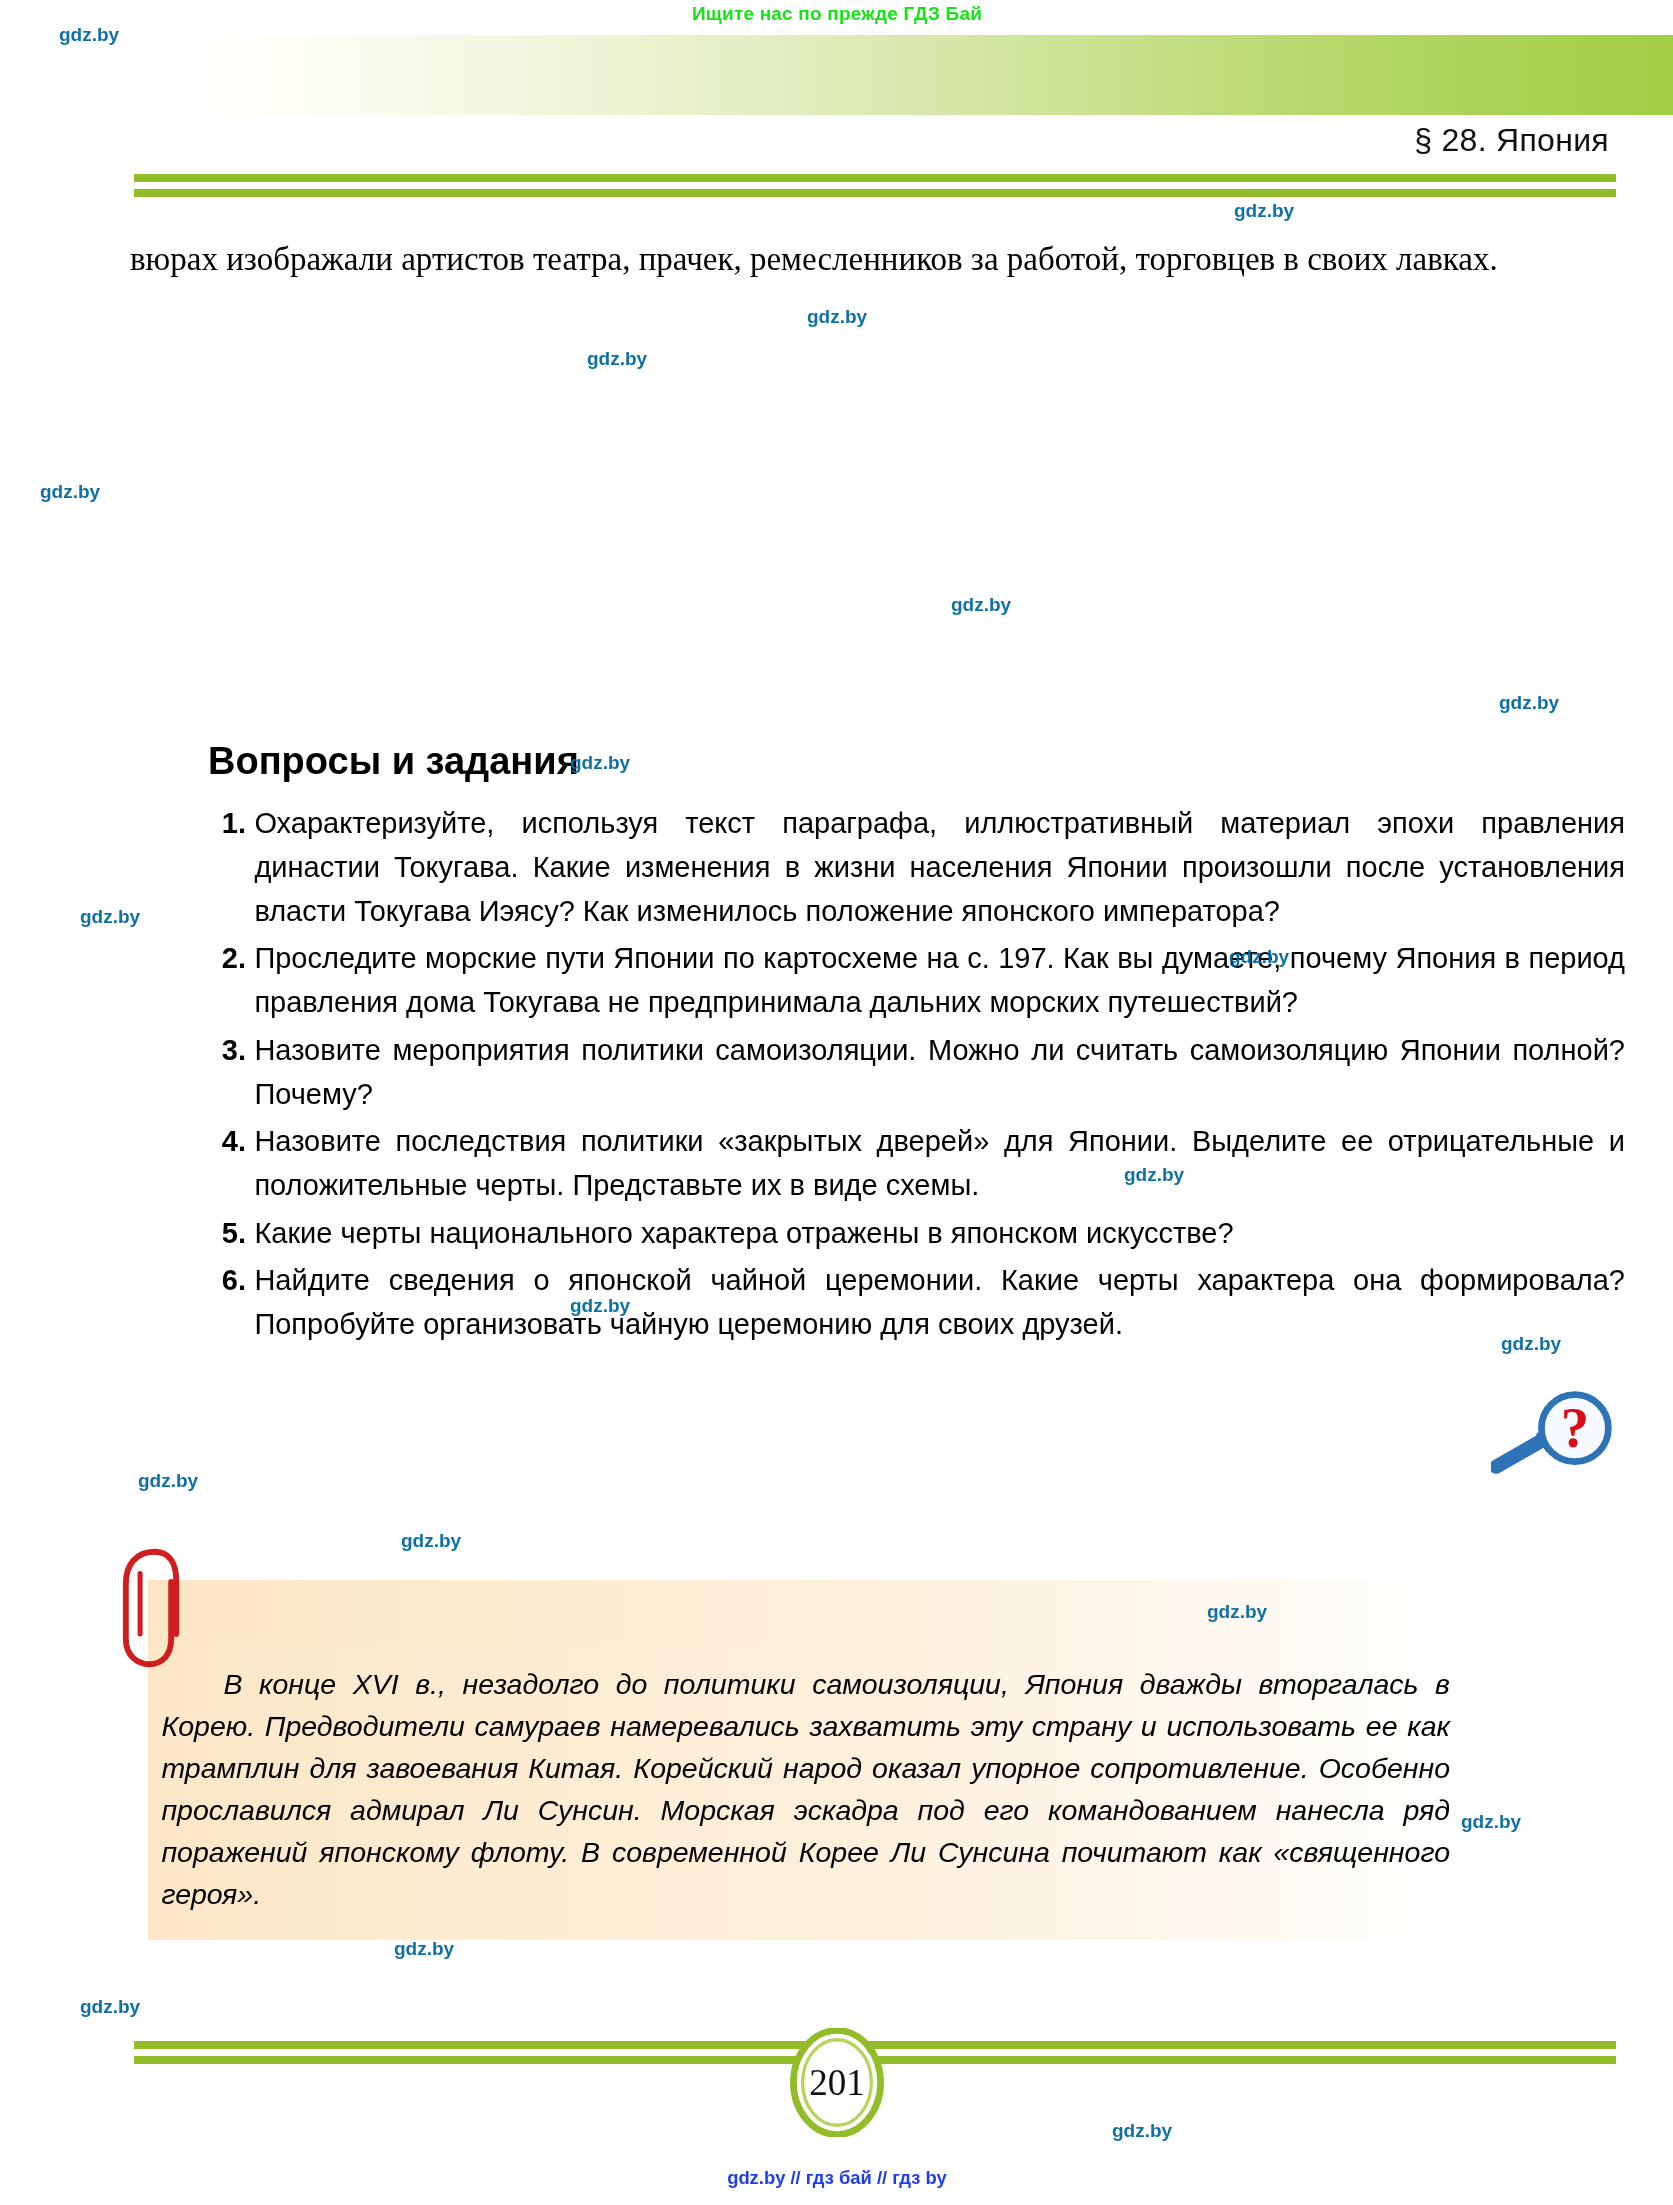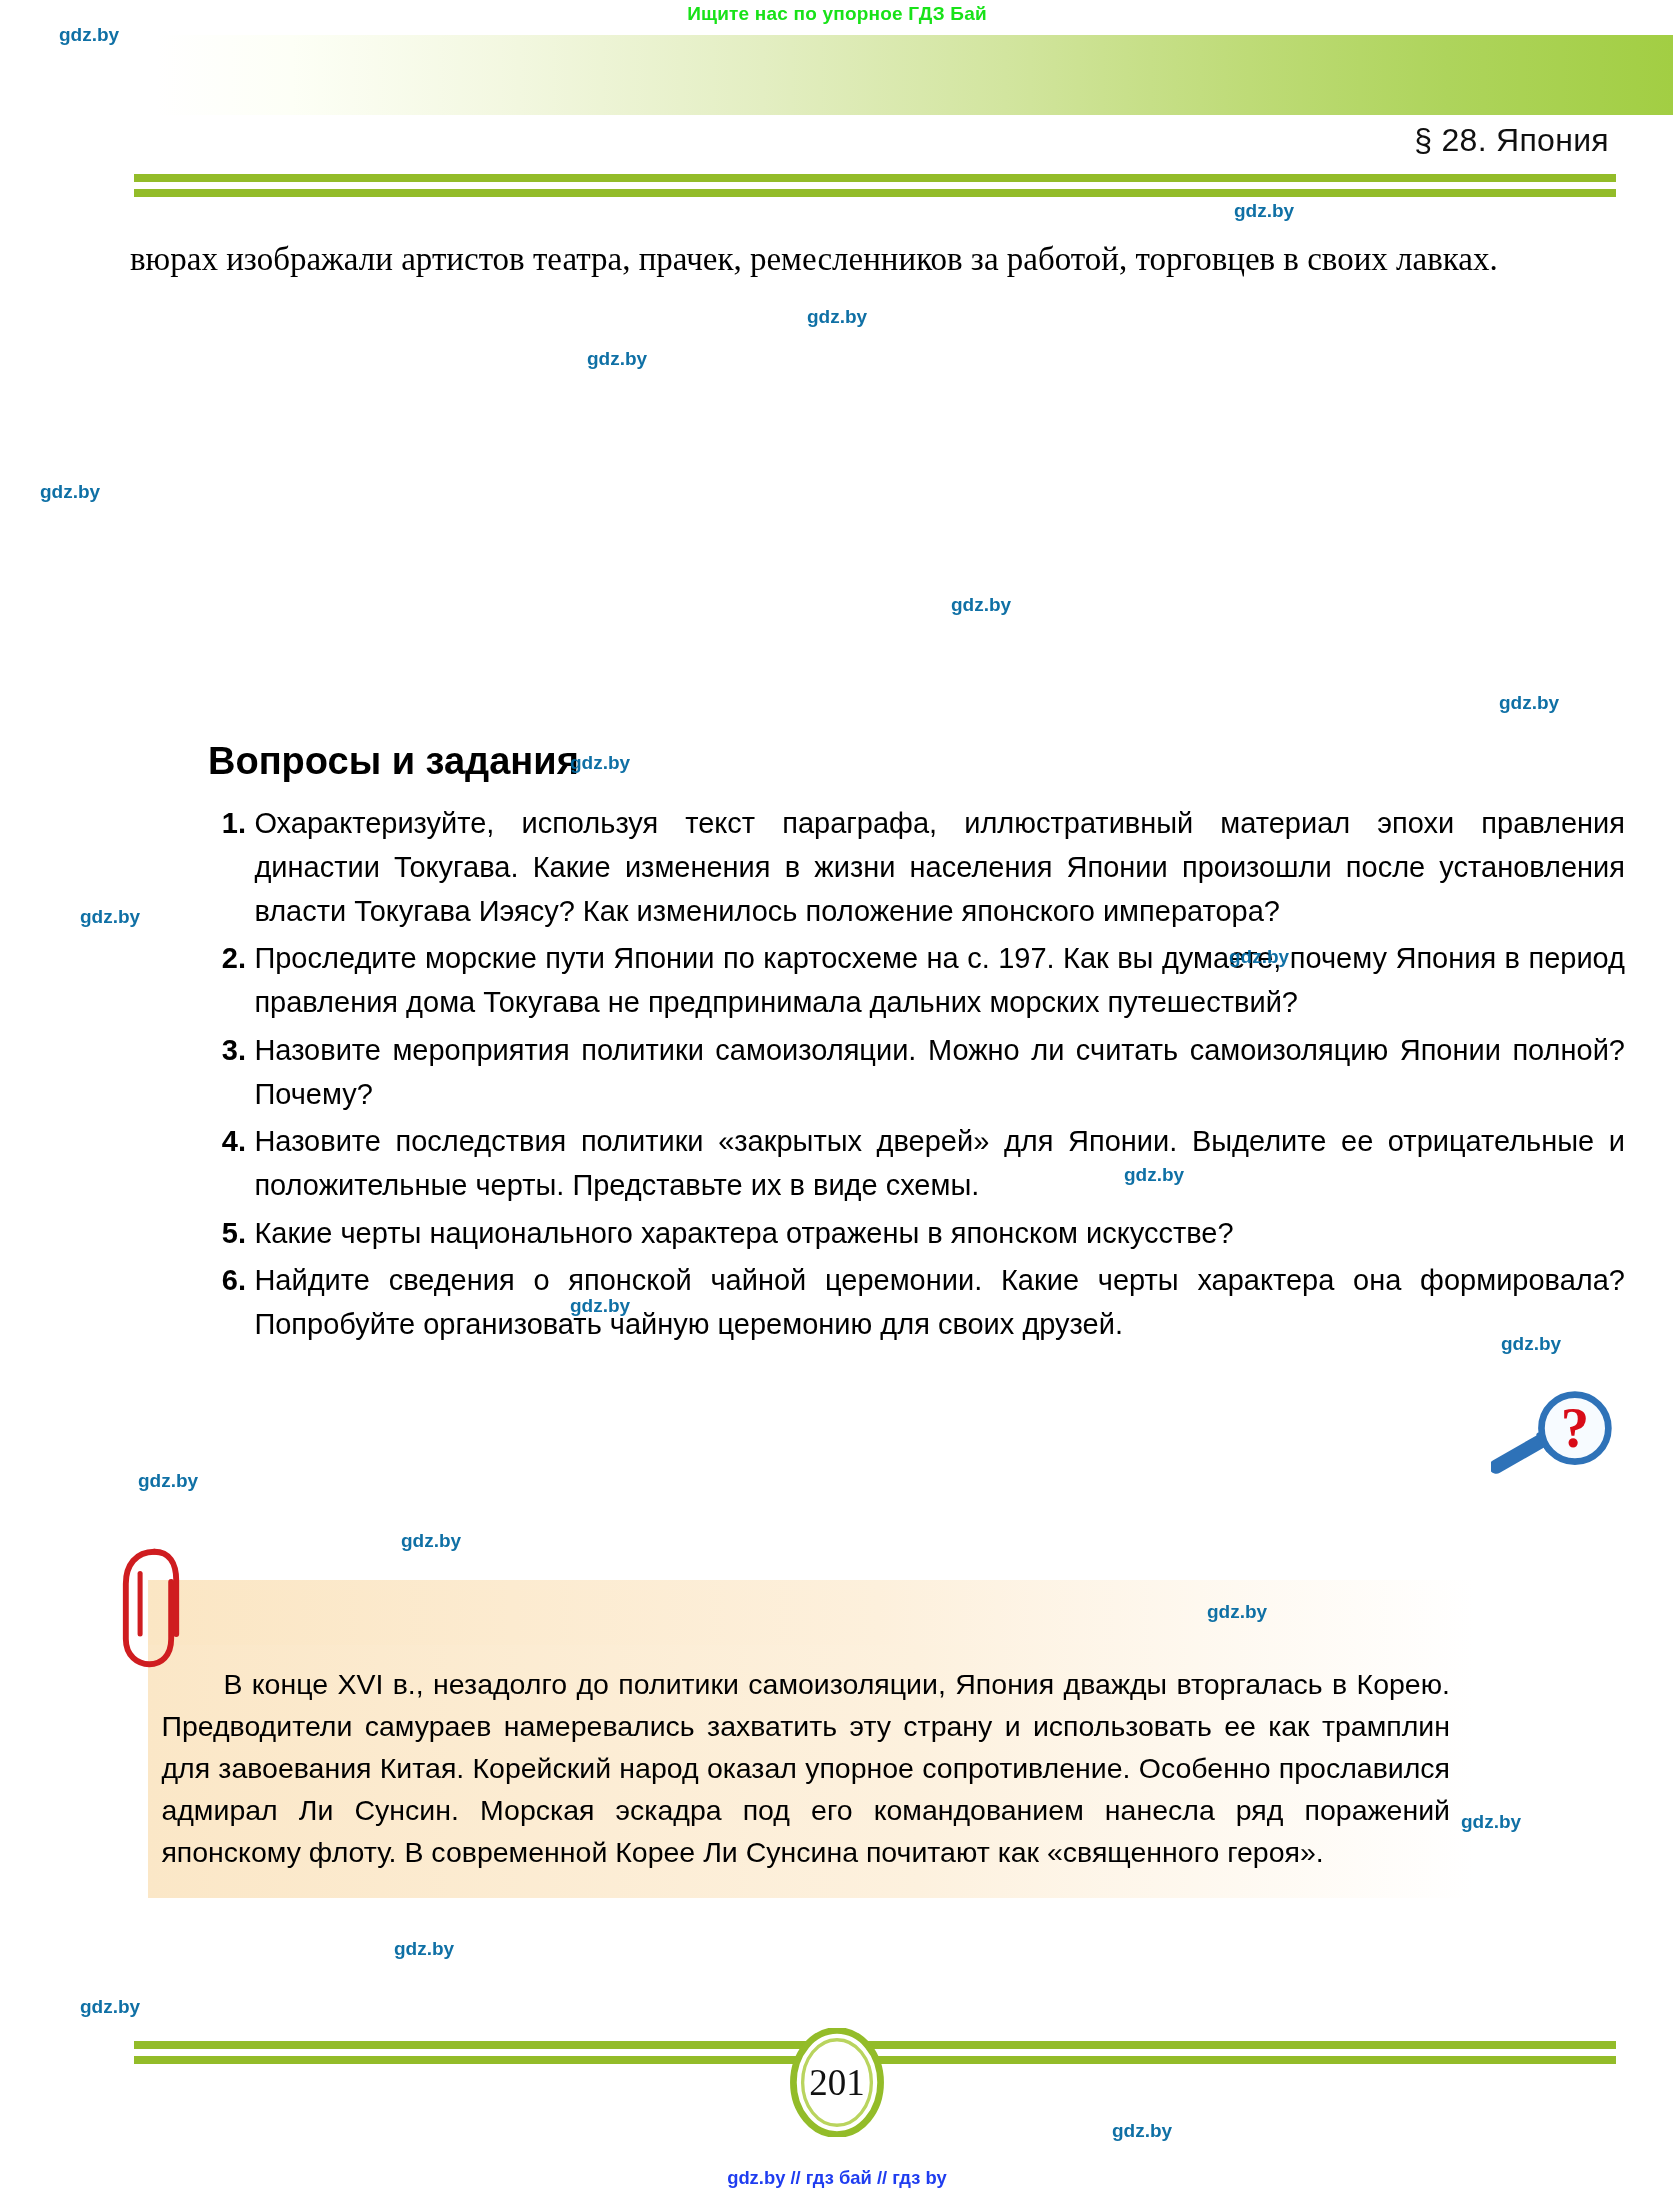--- a/index.html
+++ b/index.html
@@ -89,20 +89,21 @@
     background:linear-gradient(to right,#fbe6c4 0%,#fdf0dc 55%,#ffffff 100%);
     display:flex;align-items:center;
   }
   .infobox-head-title{
     font-size:28.5px;font-weight:bold;color:#000;margin-left:80px;
     font-family:"Liberation Sans", sans-serif;
   }
   .infobox-body{
     background:linear-gradient(to right,#fbe7c7 0%,#fdf1de 58%,#ffffff 100%);
     padding:18.4px 25px 25px 13.4px;
+    font-style:italic;
   }
   .infobox-body p{
     margin:0;font-size:28.5px;line-height:42px;color:#000;
     text-align:justify;text-indent:62px;
   }
   .clip{
     position:absolute;left:-34px;top:-35px;width:69px;height:126px;
   }
 
   
@@ -129,21 +130,21 @@
     position:absolute;color:#0369a1;font-size:19px;font-weight:600;
     font-family:"Liberation Sans", sans-serif;white-space:nowrap;
     opacity:.95;
   }
 </style>
 </head>
 <body>
 
 <div class="page">
 
-  <div class="promo-bar">Ищите нас по упорное ГДЗ Бай</div>
+  <div class="promo-bar">Ищите нас по прежде ГДЗ Бай</div>
 
   <div class="head-band"></div>
 
   <div class="sec-title">§ 28. Япония</div>
 
   <div class="rule-top">
     <div class="r1"></div>
     <div class="r2"></div>
   </div>
 

